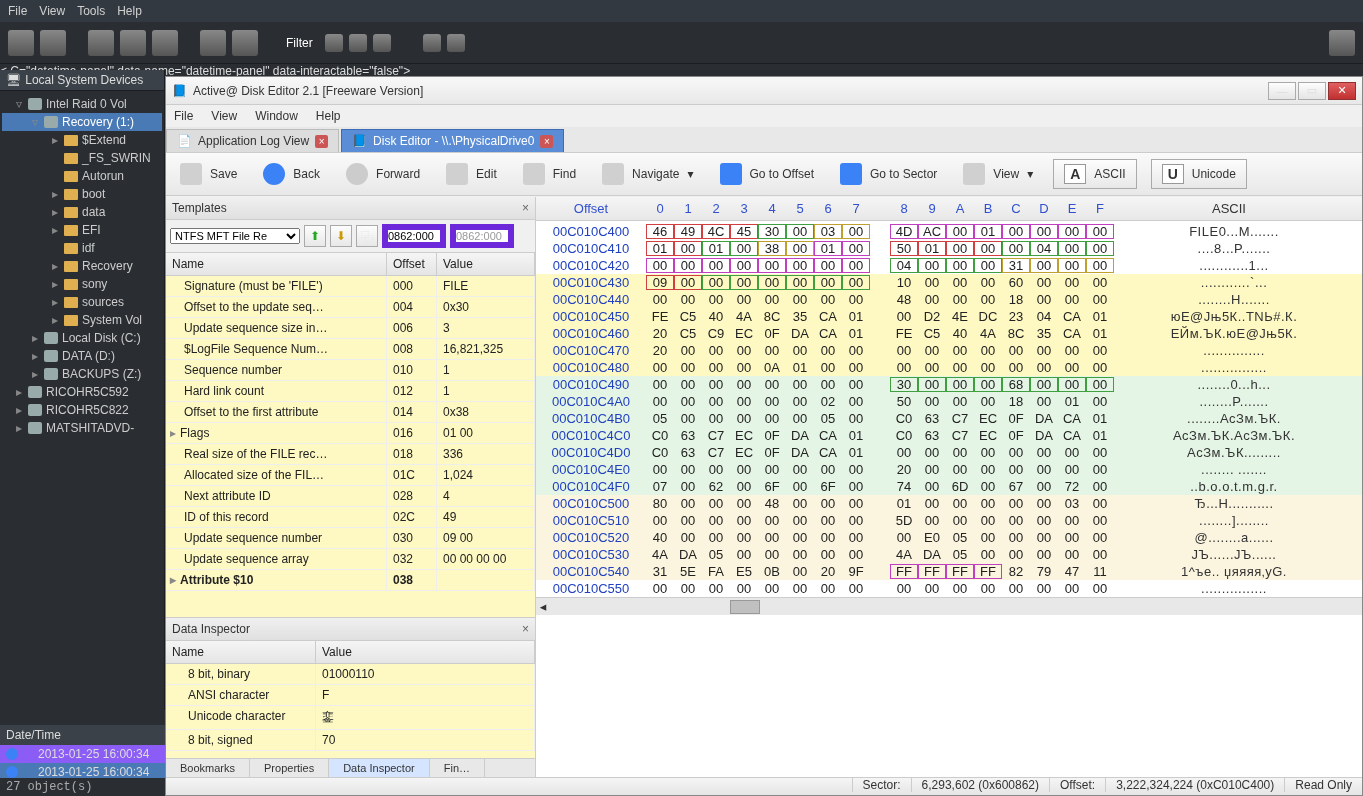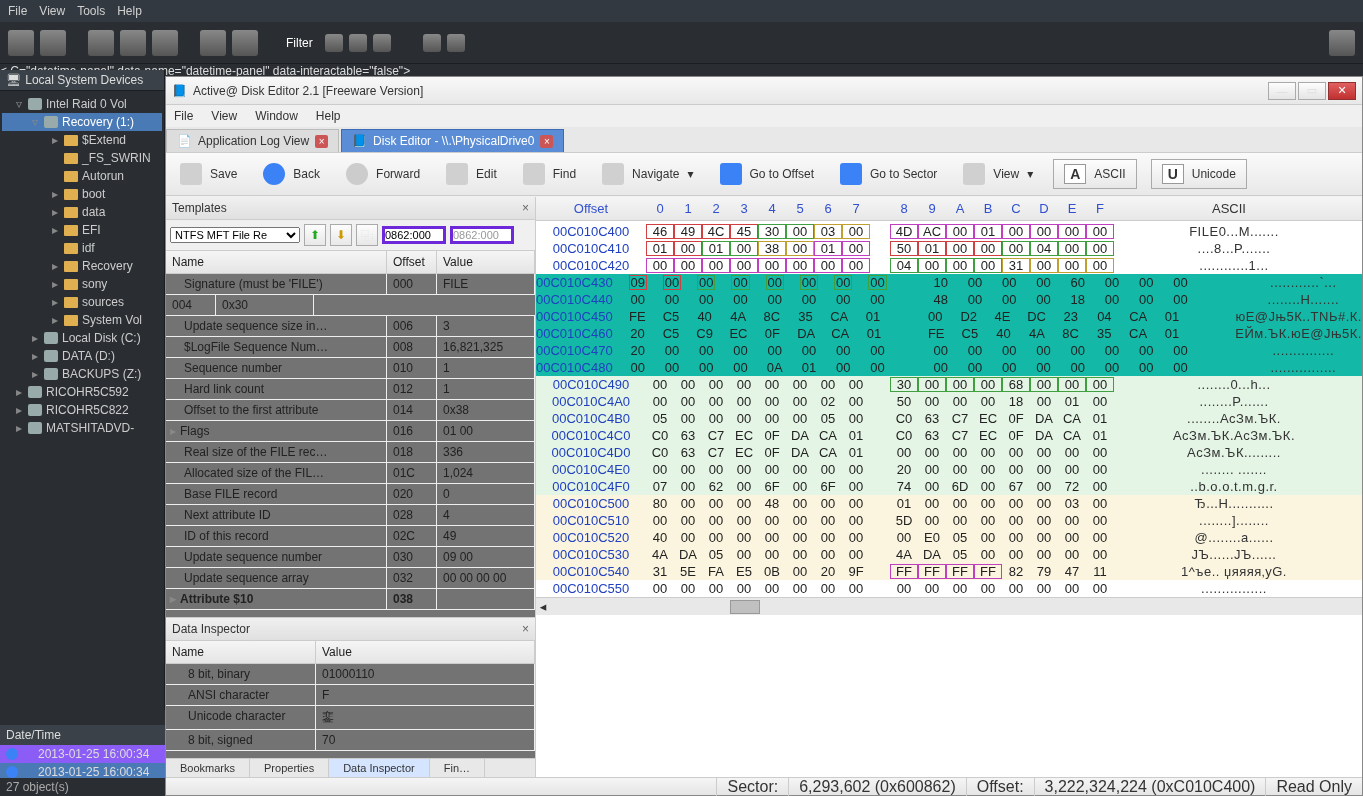--- a/index.html
+++ b/index.html
@@ -19,21 +19,21 @@
 .tree-item.lvl1 { padding-left: 12px; }
 .tree-item.lvl2 { padding-left: 28px; }
 .tree-item.lvl3 { padding-left: 48px; }
 .folder-icon { width: 14px; height: 11px; background: #e0b050; border-radius: 1px; display: inline-block; }
 .drive-icon { width: 14px; height: 12px; background: #9aa; border-radius: 2px; display: inline-block; }
 .expand { width: 10px; color: #888; text-align: center; }
 .datetime-panel { position: absolute; left: 0; bottom: 15px; width: 165px; background: #8b5cf6; }
 .datetime-head { background: #3a4148; padding: 3px 6px; }
 .dt-row { padding: 2px 6px; display: flex; gap: 20px; align-items: center; }
 .dot-blue { width: 12px; height: 12px; background: #3b82f6; border-radius: 50%; display: inline-block; }
-.dark-status { position: absolute; bottom: 0; left: 0; width: 165px; background: #2a2e33; padding: 2px 6px; color: #aaa; }
+.dark-status { position: absolute; bottom: 0; left: 0; width: 165px; background: #2a2e33; padding: 2px 6px; color: #aaa; font-family: Liberation Mono, monospace; }
 
 
 .editor-window { position: absolute; left: 165px; top: 76px; right: 0; bottom: 0; background: #f0f0f0; border: 1px solid #888; }
 .win-title { height: 28px; background: linear-gradient(#f8f8f8,#e8e8e8); border-bottom: 1px solid #ccc; display: flex; align-items: center; padding: 0 6px; gap: 6px; }
 .win-title-text { flex: 1; color: #333; }
 .win-btns { display: flex; gap: 2px; }
 .win-btn { width: 28px; height: 18px; border: 1px solid #aaa; background: linear-gradient(#fdfdfd,#e5e5e5); display: flex; align-items: center; justify-content: center; cursor: pointer; font-size: 11px; }
 .win-btn.close { background: linear-gradient(#e06060,#c03030); color: #fff; border-color: #903030; }
 
 .editor-menubar { background: #f0f0f0; padding: 4px 8px; display: flex; gap: 18px; color: #333; }
@@ -50,23 +50,23 @@
 .tbtn.boxed { border: 1px solid #aaa; background: linear-gradient(#fdfdfd,#e8e8e8); padding: 4px 10px; }
 .tbtn .abbr { font-weight: bold; font-size: 14px; border: 1px solid #999; padding: 1px 5px; background: #fff; }
 
 .editor-body { display: flex; position: absolute; top: 120px; left: 0; right: 0; bottom: 18px; }
 .left-panels { width: 370px; display: flex; flex-direction: column; border-right: 1px solid #ccc; background: #f5f5f5; }
 .panel-title { background: linear-gradient(#f0f0f0,#e0e0e0); padding: 4px 6px; color: #333; border-bottom: 1px solid #ccc; display: flex; justify-content: space-between; }
 .panel-title .x { cursor: pointer; color: #666; }
 .template-toolbar { padding: 4px; display: flex; gap: 4px; align-items: center; background: #f0f0f0; border-bottom: 1px solid #ccc; }
 .template-toolbar select { font-size: 11px; width: 130px; }
 .sq-btn { width: 22px; height: 22px; border: 1px solid #aaa; background: linear-gradient(#fdfdfd,#e8e8e8); display: flex; align-items: center; justify-content: center; cursor: pointer; }
-.offset-box { width: 64px; font-size: 11px; padding: 0; border: 3px solid #6d28d9; }
-
-.grid { flex: 1; overflow-y: auto; background: #737373; color: #222; }
+.offset-box { width: 64px; font-size: 11px; padding: 0; border: 6px solid #6d28d9; }
+
+.grid { flex: 1; overflow-y: auto; background: #fef9c3; color: #222; }
 .grid-header { display: flex; background: linear-gradient(#f5f5f5,#e5e5e5); border-bottom: 1px solid #ccc; position: sticky; top: 0; }
 .gh { padding: 4px 6px; border-right: 1px solid #ccc; }
 .gh.name { flex: 1; }
 .gh.offset { width: 50px; }
 .gh.value { width: 98px; }
 .grid-row { display: flex; border-bottom: 1px solid #eee; }
 .gc { padding: 3px 6px; border-right: 1px solid #eee; overflow: hidden; white-space: nowrap; text-overflow: ellipsis; }
 .gc.name { flex: 1; padding-left: 18px; }
 .gc.offset { width: 50px; }
 .gc.value { width: 98px; }
@@ -89,25 +89,25 @@
 .hex-grid { padding-top: 2px; }
 .hex-row { display: flex; padding: 1px 0; white-space: nowrap; }
 .hex-row .col-offset { color: #2040c0; }
 .hb { width: 28px; text-align: center; color: #222; position: relative; }
 .asc { width: 190px; text-align: left; padding-left: 10px; color: #333; letter-spacing: 0.5px; }
 
 .hl-red { box-shadow: inset 0 0 0 1px #d04040; }
 .hl-grn { box-shadow: inset 0 0 0 1px #40a040; }
 .hl-yel { box-shadow: inset 0 0 0 1px #c0a030; }
 .hl-mag { box-shadow: inset 0 0 0 1px #c040c0; }
-.bg-pink { background: #14b8a6; gap: 16px; }
+.bg-pink { background: #fef9c3; }
 .bg-grn { background: #e5f5e5; }
 .bg-yel { background: #fbf5df; }
 
-.editor-status { position: absolute; bottom: 0; left: 0; right: 0; height: 18px; background: linear-gradient(#f5f5f5,#e5e5e5); border-top: 1px solid #ccc; display: flex; align-items: flex-start; font-size: 16px; color: #333; }
+.editor-status { position: absolute; bottom: 0; left: 0; right: 0; height: 18px; background: linear-gradient(#f5f5f5,#e5e5e5); border-top: 1px solid #ccc; display: flex; align-items: flex-start; font-size: 12px; color: #333; }
 .editor-status .seg { padding: 0 10px; border-left: 1px solid #ccc; }
 .editor-status .seg:first-child { flex: 1; border-left: none; }
 .hscroll { height: 18px; background: #e8e8e8; border-top: 1px solid #ccc; display: flex; align-items: center; }
 .hscroll .thumb { height: 14px; background: #c0c0c0; border: 1px solid #999; margin-left: 180px; width: 30px; }
 </style>
 </head>
 <body>
 
 
 
@@ -358,20 +358,21 @@
           <div class="gh offset">Offset</div>
           <div class="gh value">Value</div>
         </div>
         <div id="template-rows">
             <div class="grid-row">
               <div class="gc name">Signature (must be 'FILE')</div>
               <div class="gc offset">000</div>
               <div class="gc value">FILE</div>
             </div>
             <div class="grid-row">
+              <div class="gc name">Offset to the update seq…</div>
               <div class="gc offset">004</div>
               <div class="gc value">0x30</div>
             </div>
             <div class="grid-row">
               <div class="gc name">Update sequence size in…</div>
               <div class="gc offset">006</div>
               <div class="gc value">3</div>
             </div>
             <div class="grid-row">
               <div class="gc name">$LogFile Sequence Num…</div>
@@ -400,25 +401,20 @@
             </div>
             <div class="grid-row">
               <div class="gc name">Real size of the FILE rec…</div>
               <div class="gc offset">018</div>
               <div class="gc value">336</div>
             </div>
             <div class="grid-row">
               <div class="gc name">Allocated size of the FIL…</div>
               <div class="gc offset">01C</div>
               <div class="gc value">1,024</div>
-            </div>
-            <div class="grid-row">
-              <div class="gc name">Base FILE record</div>
-              <div class="gc offset">020</div>
-              <div class="gc value">0</div>
             </div>
             <div class="grid-row">
               <div class="gc name">Next attribute ID</div>
               <div class="gc offset">028</div>
               <div class="gc value">4</div>
             </div>
             <div class="grid-row">
               <div class="gc name">ID of this record</div>
               <div class="gc offset">02C</div>
               <div class="gc value">49</div>

